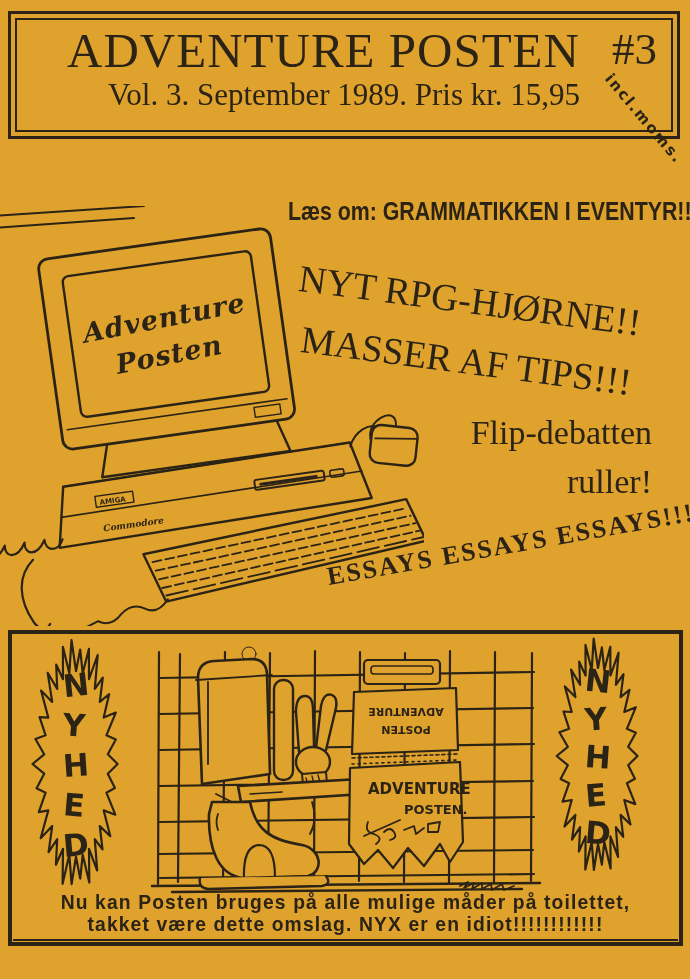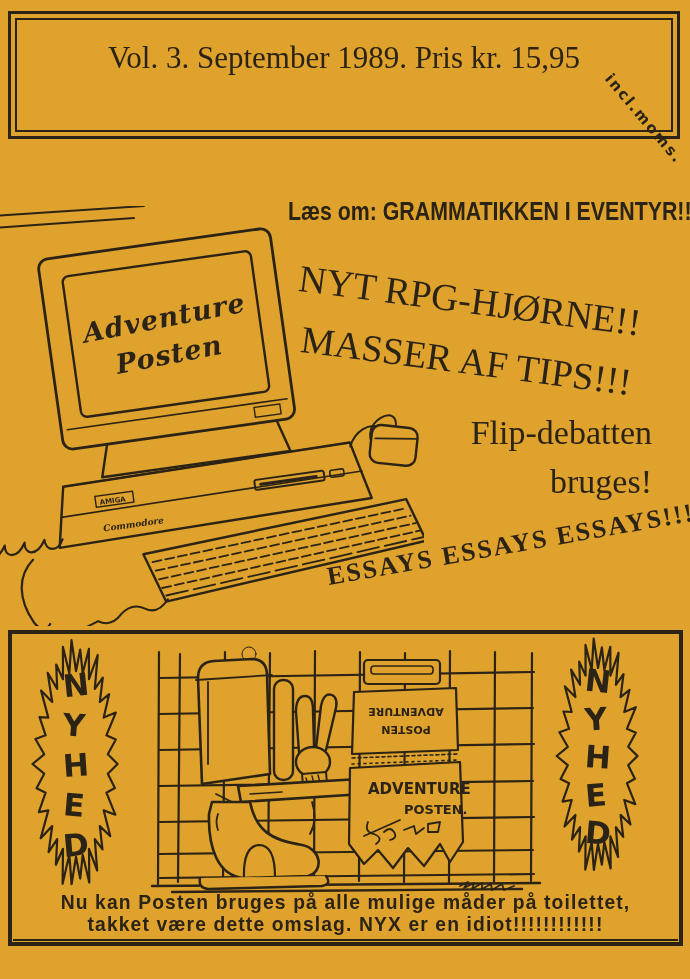--- a/index.html
+++ b/index.html
@@ -5,21 +5,21 @@
   html,body{margin:0;padding:0;}
   .page{position:relative;width:690px;height:979px;background:#dfa22c;overflow:hidden;
         font-family:"Liberation Serif",serif;color:#2b2316;}
 
   
   .masthead{position:absolute;left:8px;top:11px;width:666px;height:122px;border:3px solid #2b2316;}
   .masthead-inner{position:absolute;left:4px;top:4px;right:4px;bottom:4px;border:2px solid #2b2316;}
   .title-row{display:flex;align-items:flex-start;padding:6px 14px 0 26px;}
   .mast-title{flex:1;text-align:center;font-size:49px;line-height:1.0;letter-spacing:1px;white-space:nowrap;}
   .mast-issue{font-size:45px;line-height:1.05;margin-left:8px;}
-  .mast-subtitle{text-align:center;font-size:31px;margin-top:20px;white-space:nowrap;}
+  .mast-subtitle{text-align:center;font-size:31px;margin-top:2px;white-space:nowrap;}
   .moms-note{position:absolute;left:604px;top:56px;transform:rotate(50deg);transform-origin:0 0;
              font-family:"DejaVu Sans",sans-serif;font-weight:bold;font-size:15px;letter-spacing:2px;
              white-space:nowrap;z-index:5;}
 
   
   .laes{position:absolute;left:288px;top:196px;font-family:"Liberation Sans",sans-serif;font-weight:bold;
         font-size:26px;transform:scaleX(0.82);transform-origin:left top;white-space:nowrap;}
   .rpg{position:absolute;left:302px;top:256px;font-size:38px;transform:rotate(7.5deg);
        transform-origin:left top;white-space:nowrap;}
   .tips{position:absolute;left:304px;top:317px;font-size:38px;transform:rotate(7.5deg);
@@ -47,31 +47,35 @@
            font-family:"Liberation Sans",sans-serif;font-weight:bold;font-size:20.5px;
            letter-spacing:1.2px;line-height:1.1;transform:scaleX(0.94);white-space:nowrap;}
 </style>
 </head>
 <body>
 
 <div class="page">
 
   <div class="masthead">
     <div class="masthead-inner">
+      <div class="title-row">
+        <div class="mast-title">ADVENTURE POSTEN</div>
+        <div class="mast-issue">#3</div>
+      </div>
       <div class="mast-subtitle">Vol. 3. September 1989. Pris kr. 15,95</div>
     </div>
     <div class="moms-note">incl.moms.</div>
   </div>
 
   <div class="laes">Læs om: GRAMMATIKKEN I EVENTYR!!!</div>
   <div class="rpg">NYT RPG-HJØRNE!!</div>
   <div class="tips">MASSER AF TIPS!!!</div>
   <div class="flip">
     <div>Flip-debatten</div>
-    <div>bruges!</div>
+    <div>ruller!</div>
   </div>
   <div class="essays">ESSAYS ESSAYS ESSAYS!!!</div>
 
   <svg class="computer-svg" width="430" height="420" viewBox="0 0 430 420">
 
     <path class="ink" stroke-width="2" d="M0 10 L150 0 M0 22 L140 12"></path>
     <g transform="rotate(-8 200 220)">
 
       <path class="ink-fill" stroke-width="2.4" d="M62 262 L352 258 L366 316 L50 322 Z"></path>
       <path class="ink" stroke-width="1.6" d="M62 262 L352 258 M56 292 L360 288"></path>

